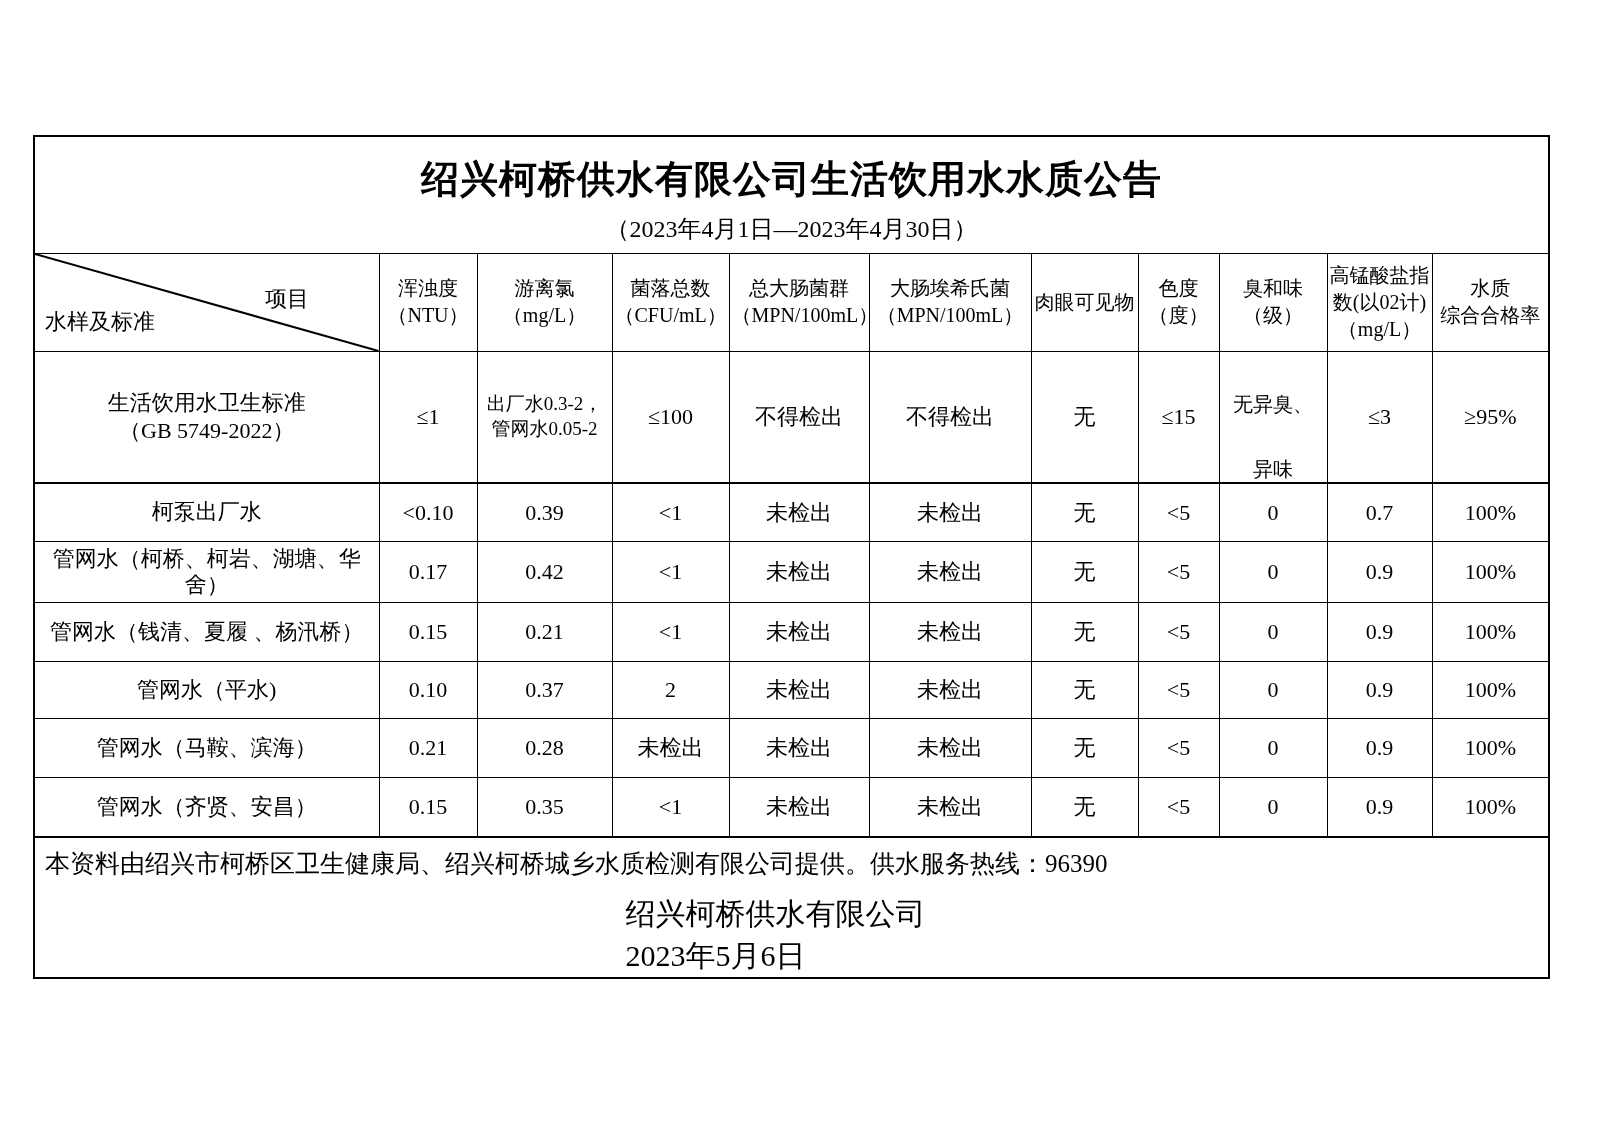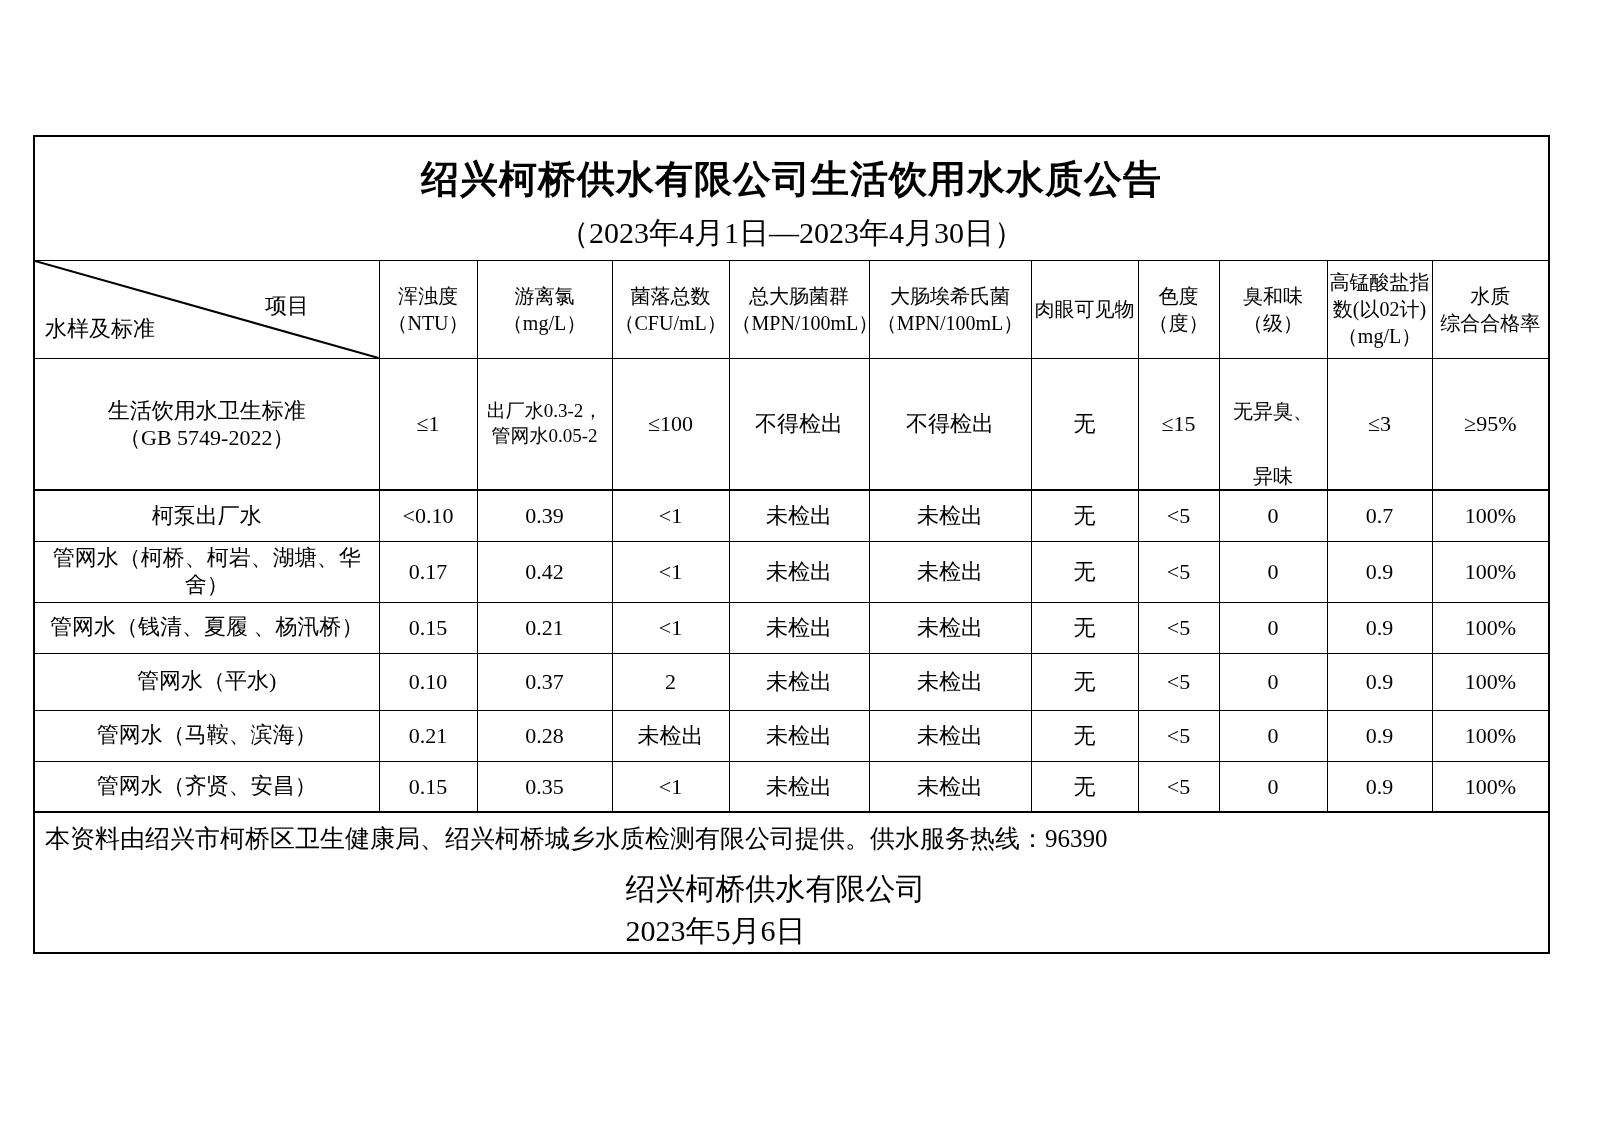--- a/index.html
+++ b/index.html
@@ -27,33 +27,33 @@
     line-height:1.25;
     overflow:hidden;
   }
   tr.title-row{height:105px;}
   tr.title-row td{border:none;border-bottom:1px solid #000;padding:9px;}
   .doc-title{
     font-size:38px;font-weight:bold;text-align:center;
     padding-top:10px;letter-spacing:1px;
   }
   .doc-subtitle{
-    font-size:30px;text-align:center;padding-top:10px;
+    font-size:24px;text-align:center;padding-top:10px;
   }
   tr.header-row{height:98px;}
   tr.header-row td{font-size:20px;line-height:1.35;}
   td.corner{position:relative;padding:0;}
   td.corner svg{position:absolute;left:0;top:0;width:100%;height:100%;display:block;}
   .corner-item{position:absolute;top:30px;left:230px;font-size:22px;}
   .corner-sample{position:absolute;bottom:14px;left:10px;font-size:22px;}
   tr.standard-row{height:71px;}
   tr.standard-row td{border-bottom:2px solid #000;}
   .small-2line{font-size:19px;line-height:1.3;}
   .odor-2line{font-size:20px;line-height:1.25;margin-top:40px;}
-  tr.data-row{height:51px;}
+  tr.data-row{height:59px;}
   tr.data-row-tall{height:61px;}
   tr.data-row-short{height:57px;}
   tr.data-row td.row-label-cell{line-height:1.2;}
   tr.footer-row{height:127px;}
   tr.footer-row td{border-top:2px solid #000;text-align:left;vertical-align:top;}
   .footer-note{font-size:25px;padding:10px 4px 0 8px;}
   .signature{padding-left:39%;text-align:left;font-size:30px;margin-top:14px;line-height:42px;}
 </style>
 </head>
 <body>

